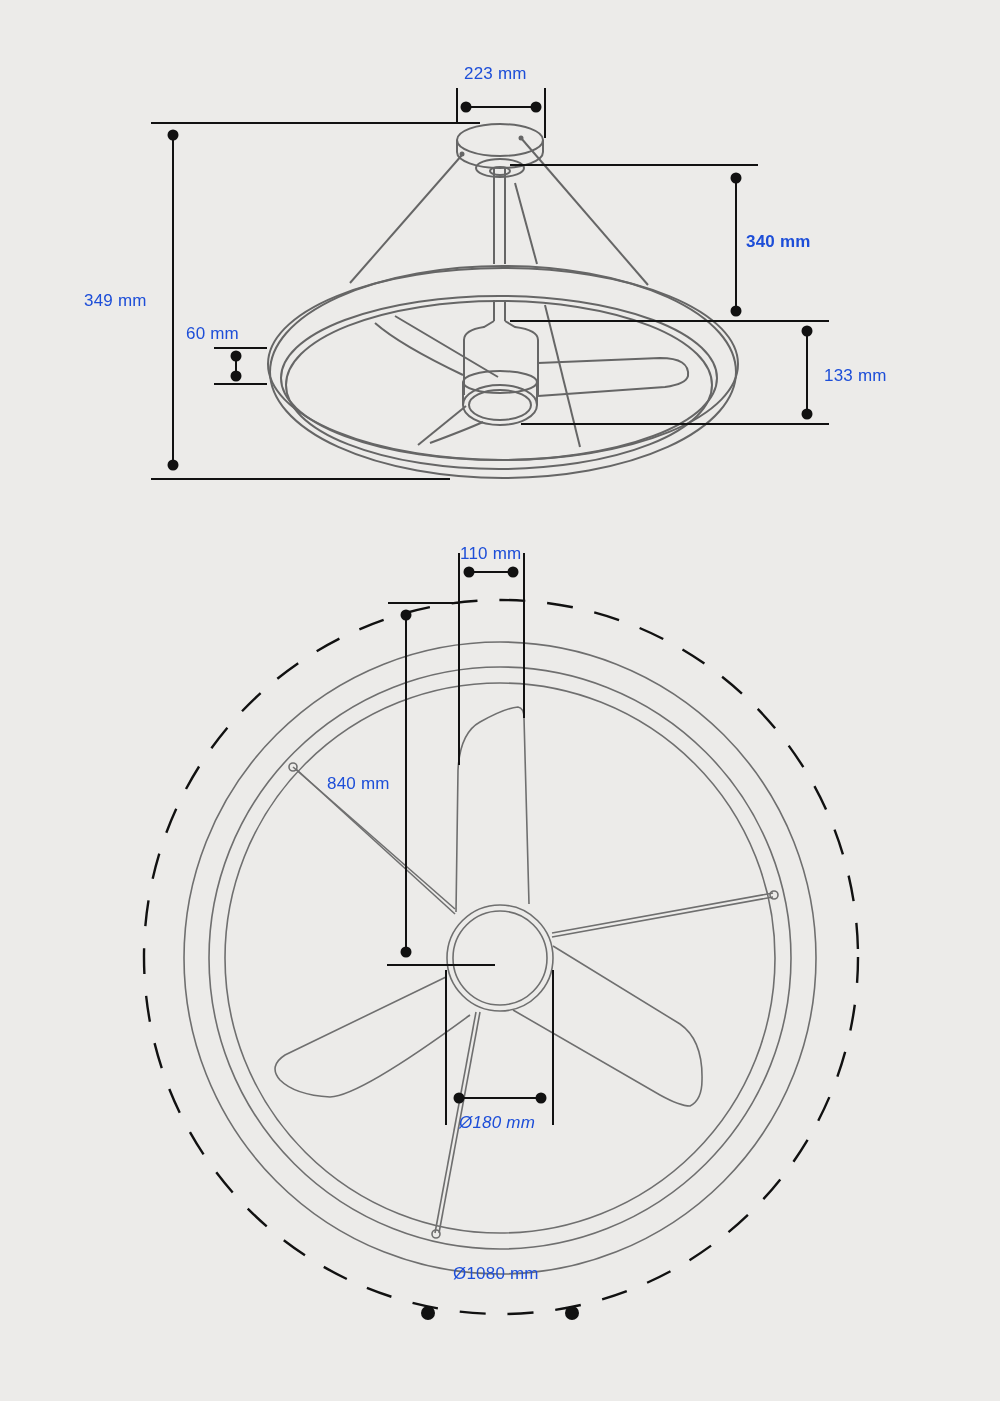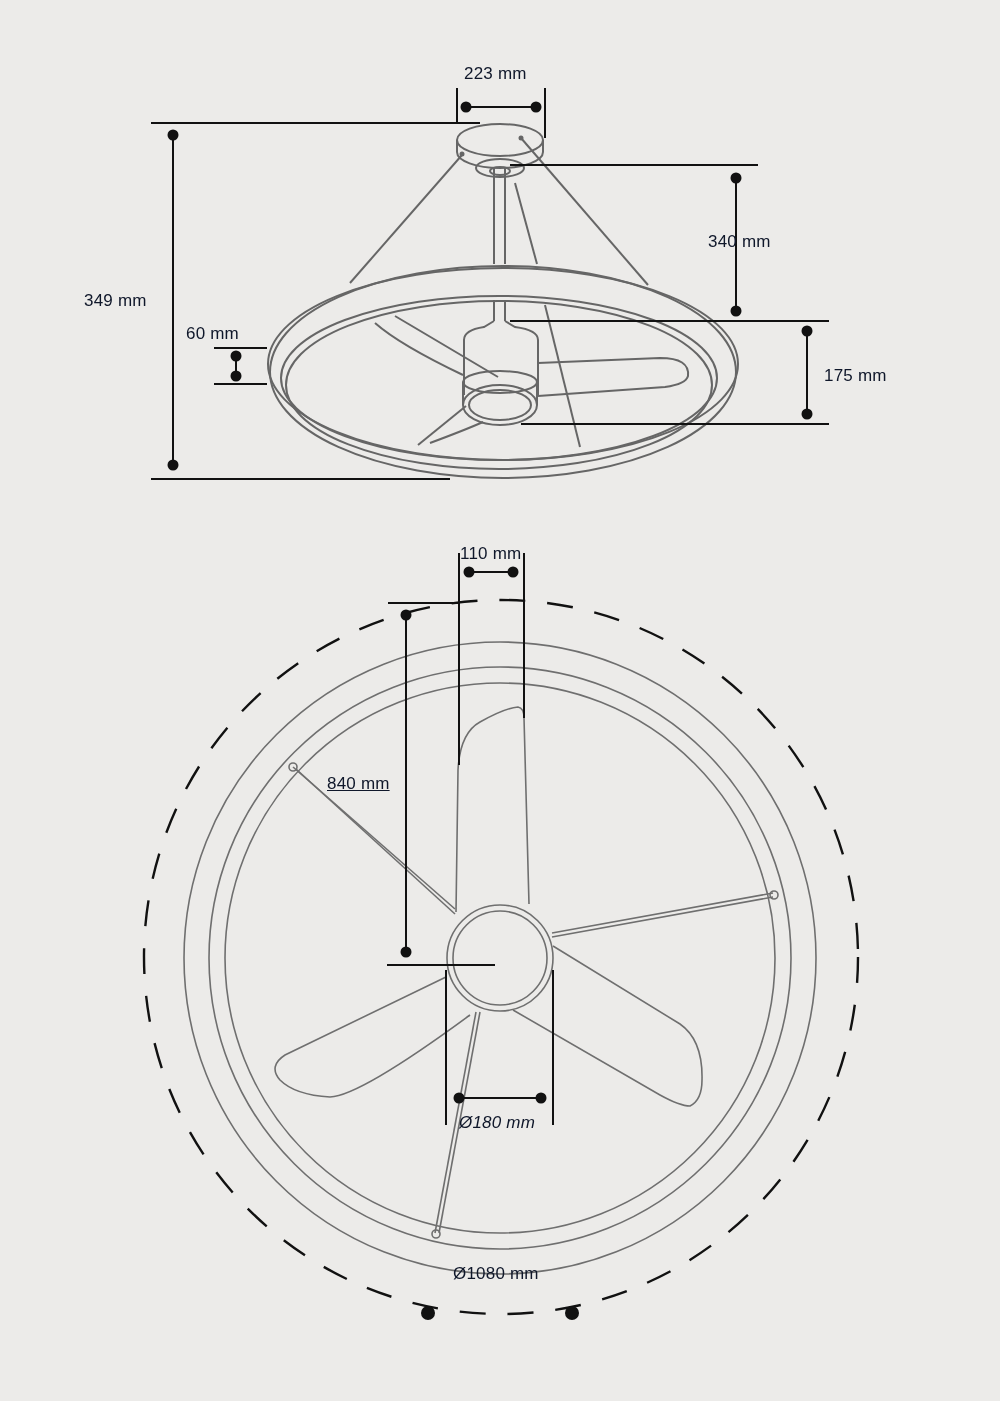--- a/index.html
+++ b/index.html
@@ -12,21 +12,21 @@
   }
   svg { position: absolute; left: 0; top: 0; }
   .line { stroke: #666; stroke-width: 2; fill: none; }
   .thin { stroke: #6f6f6f; stroke-width: 1.6; fill: none; }
   .dim { stroke: #111; stroke-width: 2; fill: none; }
   .dot { fill: #111; }
   .dash { stroke: #111; stroke-width: 2.4; fill: none; stroke-dasharray: 26 22; }
   .label {
     position: absolute;
     font-size: 17px;
-    color: #0f172a;
+    color: #1d4ed8;
     white-space: nowrap;
     letter-spacing: 0.2px;
   }
 </style>
 </head>
 <body>
 
 <svg width="1000" height="1401" viewBox="0 0 1000 1401">
 
   <g>
@@ -165,21 +165,21 @@
     <line class="dim" x1="459" y1="1098" x2="541" y2="1098"></line>
     <circle class="dot" cx="459" cy="1098" r="5.5"></circle>
     <circle class="dot" cx="541" cy="1098" r="5.5"></circle>
 
     <circle class="dot" cx="428" cy="1313" r="7"></circle>
     <circle class="dot" cx="572" cy="1313" r="7"></circle>
   </g>
 </svg>
 
 <div class="label" style="left:464px; top:64px;">223 mm</div>
-<div class="label" style="left:708px; top:232px;">340 mm</div>
+<div class="label" style="left:746px; top:232px;font-weight:bold;">340 mm</div>
 <div class="label" style="left:84px; top:291px;">349 mm</div>
 <div class="label" style="left:186px; top:324px;">60 mm</div>
-<div class="label" style="left:824px; top:366px;">175 mm</div>
+<div class="label" style="left:824px; top:366px;">133 mm</div>
 
 <div class="label" style="left:460px; top:544px;">110 mm</div>
-<div class="label" style="left:327px; top:774px;text-decoration:underline;">840 mm</div>
+<div class="label" style="left:327px; top:774px;">840 mm</div>
 <div class="label" style="left:459px; top:1113px;font-style:italic;">Ø180 mm</div>
 <div class="label" style="left:453px; top:1264px;">Ø1080 mm</div>
 
 </body></html>

